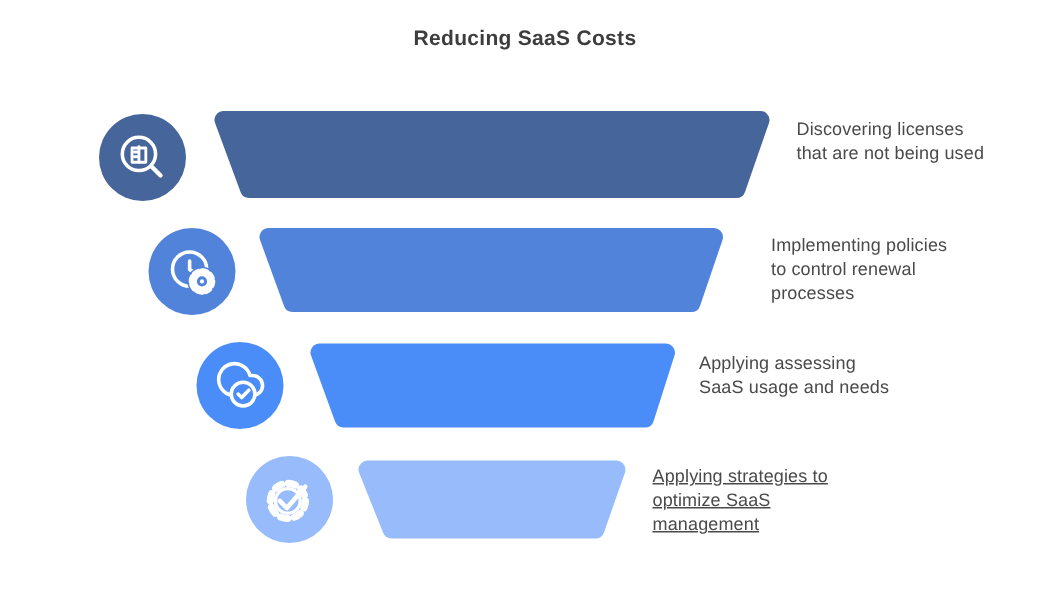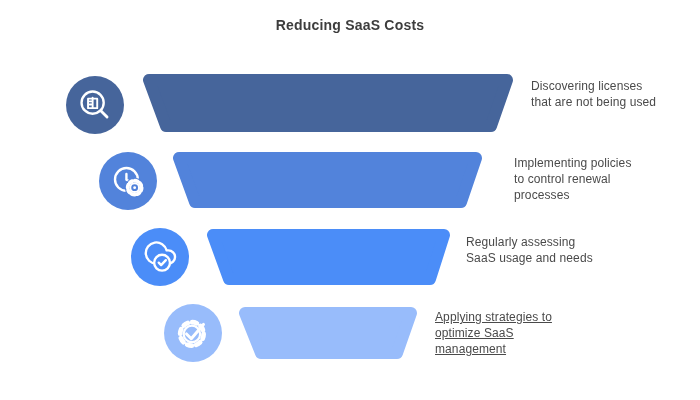--- a/index.html
+++ b/index.html
@@ -79,20 +79,20 @@
     </svg>
   </div>
 
   <div class="level-label" style="left:531px;top:78px;width:165px;">Discovering licenses
 that are not being used</div>
 
   <div class="level-label" style="left:498px;top:155px;width:170px;margin-left:16px;">Implementing policies
 to control renewal
 processes</div>
 
-  <div class="level-label" style="left:466px;top:234px;width:175px;">Regularly assessing
+  <div class="level-label" style="left:466px;top:234px;width:175px;">Applying assessing
 SaaS usage and needs</div>
 
   <div class="level-label" style="left:435px;top:309px;width:175px;text-decoration:underline;">Applying strategies to
 optimize SaaS
 management</div>
 
 </div>
 
 </body></html>

